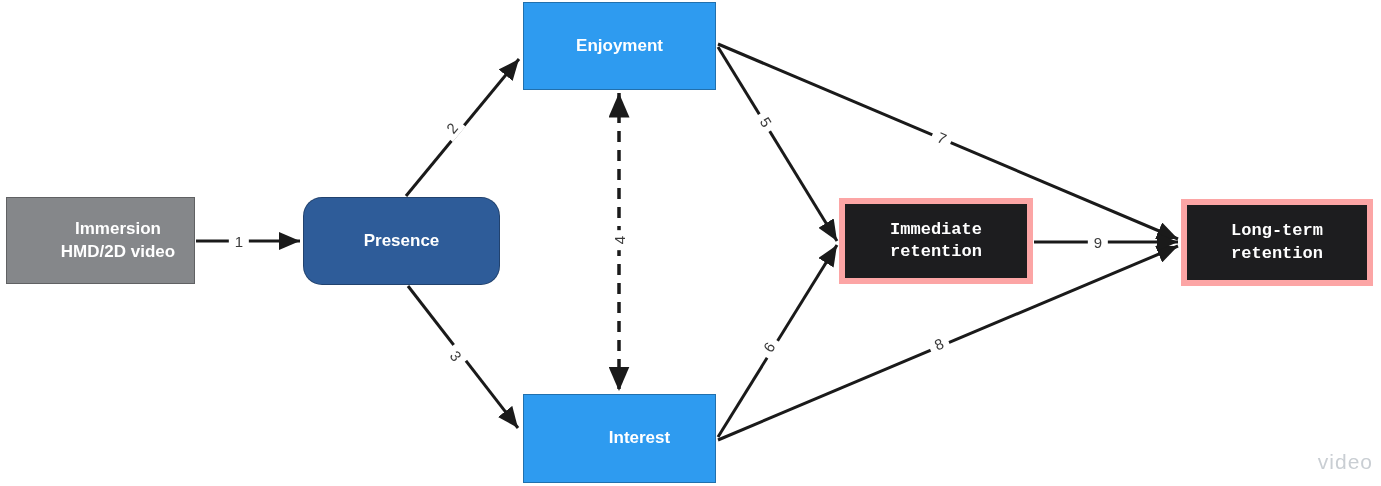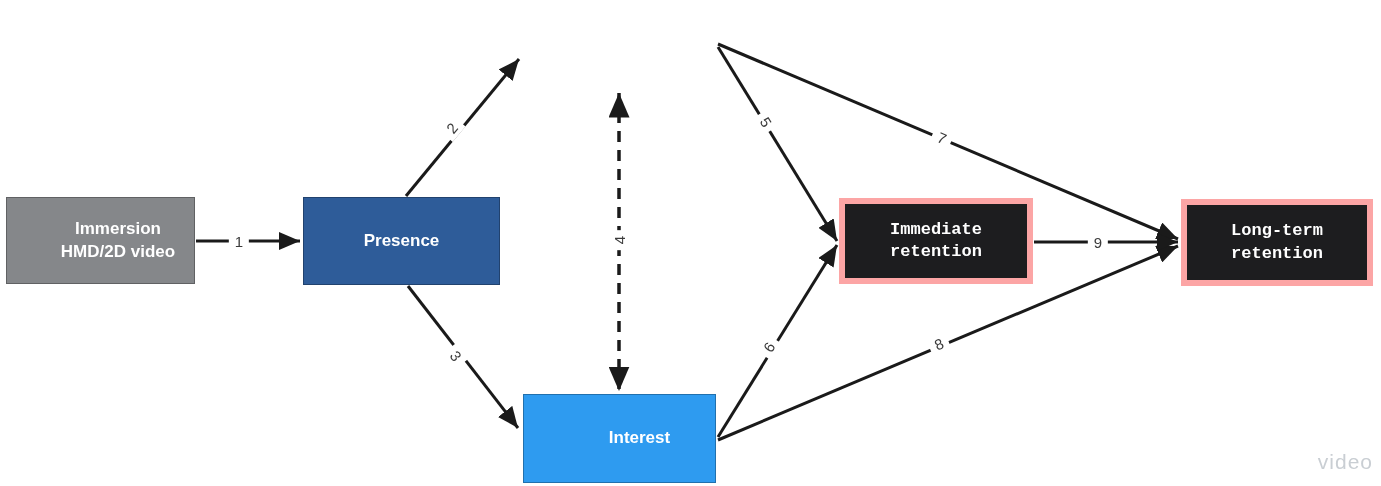--- a/index.html
+++ b/index.html
@@ -61,24 +61,27 @@
     <line class="edge" x1="718" y1="437" x2="837" y2="245" marker-end="url(#arrow)"></line>
     <line class="edge" x1="718" y1="44" x2="1178" y2="239" marker-end="url(#arrow)"></line>
     <line class="edge" x1="718" y1="440" x2="1178" y2="246" marker-end="url(#arrow)"></line>
     <line class="edge" x1="1034" y1="242" x2="1178" y2="242" marker-end="url(#arrow)"></line>
   </svg>
 
   <div class="node node-immersion" style="background-color: rgb(133, 135, 138);">
     <span>Immersion HMD/2D video</span>
   </div>
 
-  <div class="node node-presence" style="background-color: rgb(46, 92, 153);">
+  <div class="node node-presence" style="background-color: rgb(46, 92, 153); border-radius: 19px;">
     <span>Presence</span>
   </div>
 
+  <div class="node node-enjoyment" style="background-color: rgb(46, 155, 240);">
+    <span>Enjoyment</span>
+  </div>
 
   <div class="node node-interest" style="background-color: rgb(46, 155, 240); padding-left: 48px;">
     <span>Interest</span>
   </div>
 
   <div class="node node-dark node-immediate" style="background-color: rgb(29, 29, 31);">
     <span>Immediate retention</span>
   </div>
 
   <div class="node node-dark node-longterm" style="background-color: rgb(29, 29, 31);">

